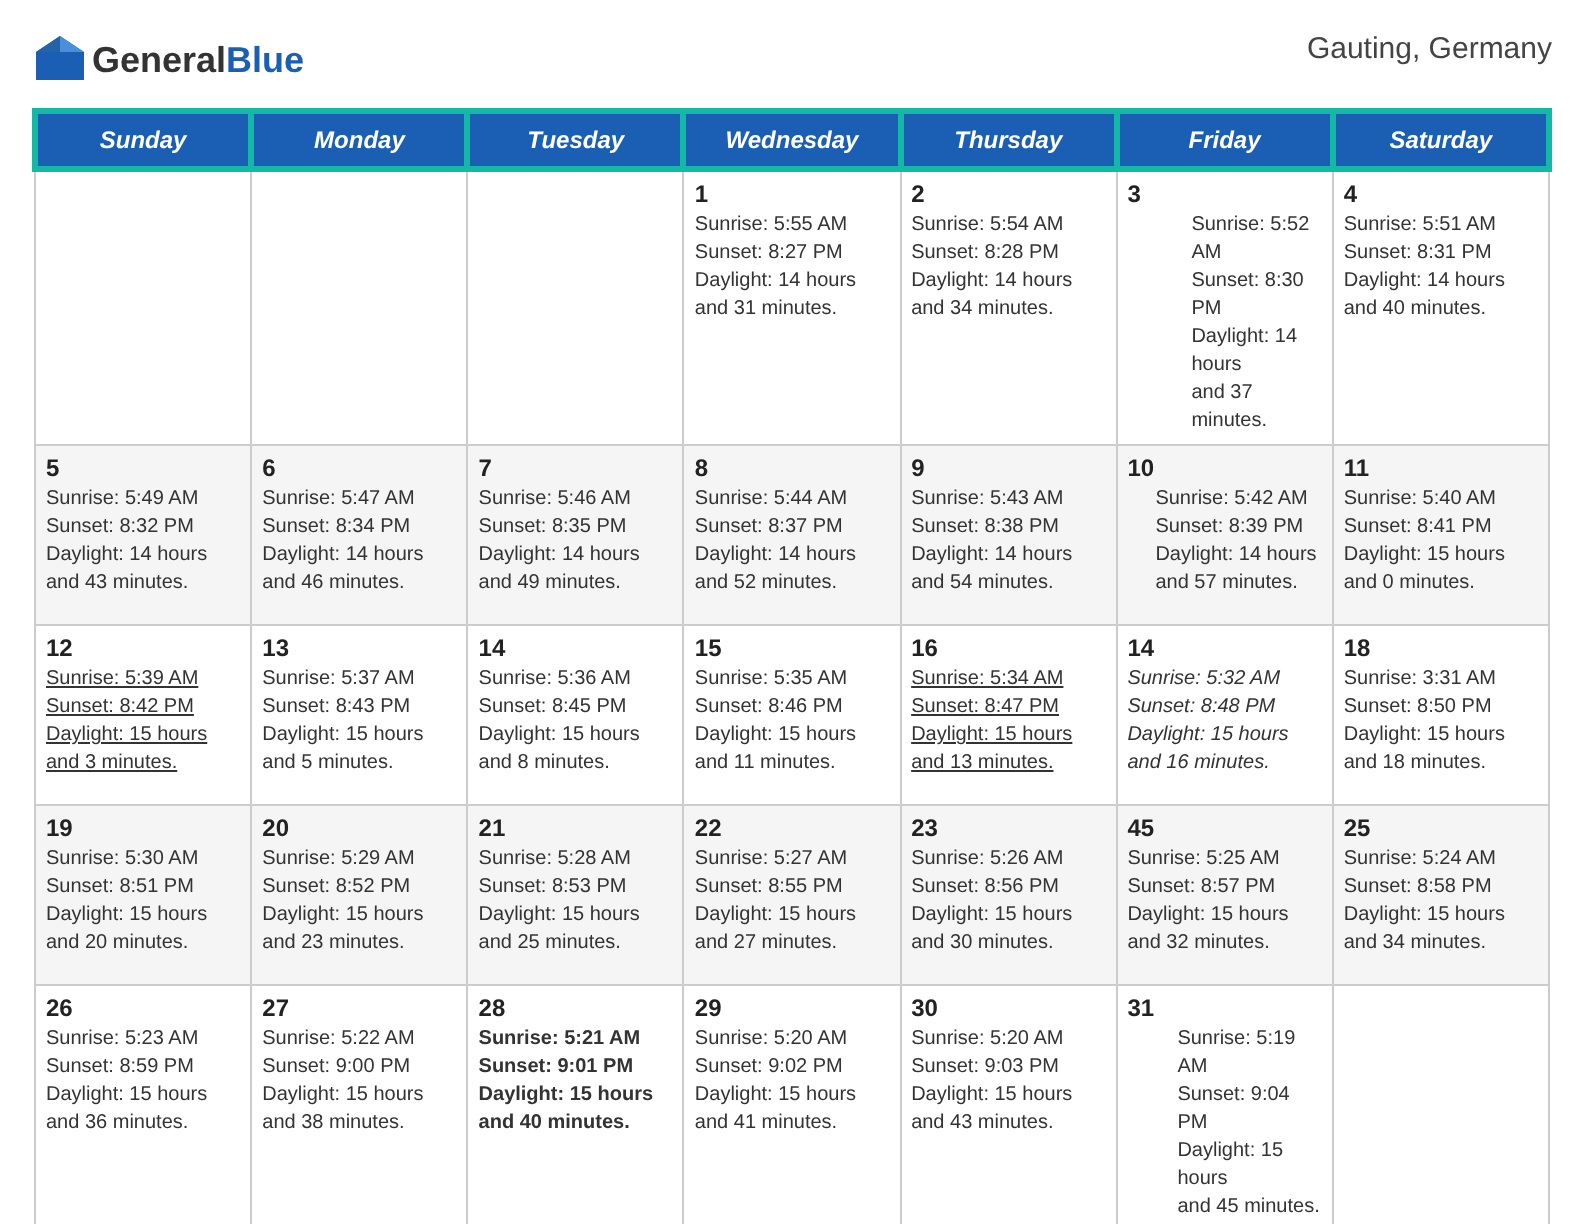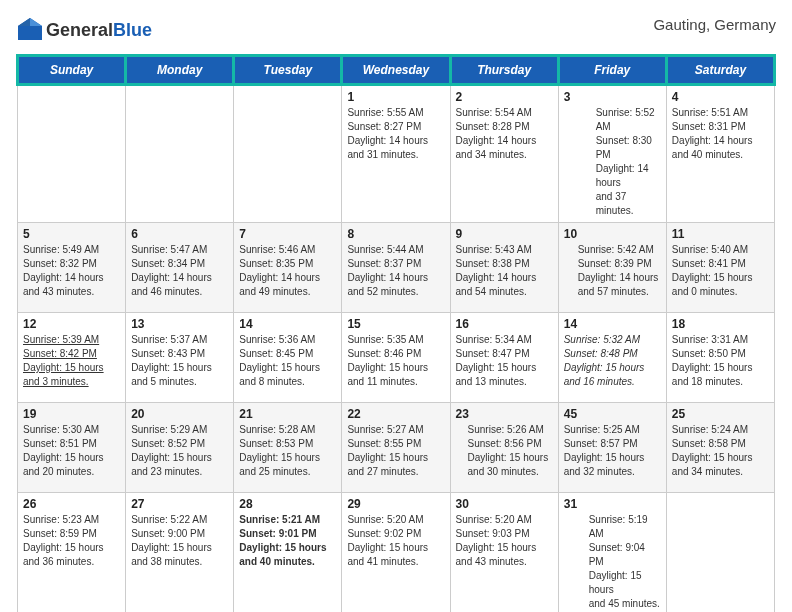--- a/index.html
+++ b/index.html
@@ -230,21 +230,21 @@
         </td>
         <td>
           <span class="day-number">15</span>
           <div class="day-info" style="white-space: pre-line;">Sunrise: 5:35 AM
 Sunset: 8:46 PM
 Daylight: 15 hours
 and 11 minutes.</div>
         </td>
         <td>
           <span class="day-number">16</span>
-          <div class="day-info" style="white-space: pre-line;">Sunrise: 5:34 AM
+          <div class="day-info" style="white-space: pre-line; text-decoration: underline;">Sunrise: 5:34 AM
 Sunset: 8:47 PM
 Daylight: 15 hours
 and 13 minutes.</div>
         </td>
         <td>
           <span class="day-number">14</span>
           <div class="day-info" style="white-space: pre-line; font-style: italic;">Sunrise: 5:32 AM
 Sunset: 8:48 PM
 Daylight: 15 hours
 and 16 minutes.</div>
@@ -281,21 +281,21 @@
         </td>
         <td>
           <span class="day-number">22</span>
           <div class="day-info" style="white-space: pre-line;">Sunrise: 5:27 AM
 Sunset: 8:55 PM
 Daylight: 15 hours
 and 27 minutes.</div>
         </td>
         <td>
           <span class="day-number">23</span>
-          <div class="day-info" style="white-space: pre-line; margin-left: 12px;">Sunrise: 5:26 AM
+          <div class="day-info" style="white-space: pre-line;">Sunrise: 5:26 AM
 Sunset: 8:56 PM
 Daylight: 15 hours
 and 30 minutes.</div>
         </td>
         <td>
           <span class="day-number">45</span>
           <div class="day-info" style="white-space: pre-line;">Sunrise: 5:25 AM
 Sunset: 8:57 PM
 Daylight: 15 hours
 and 32 minutes.</div>

